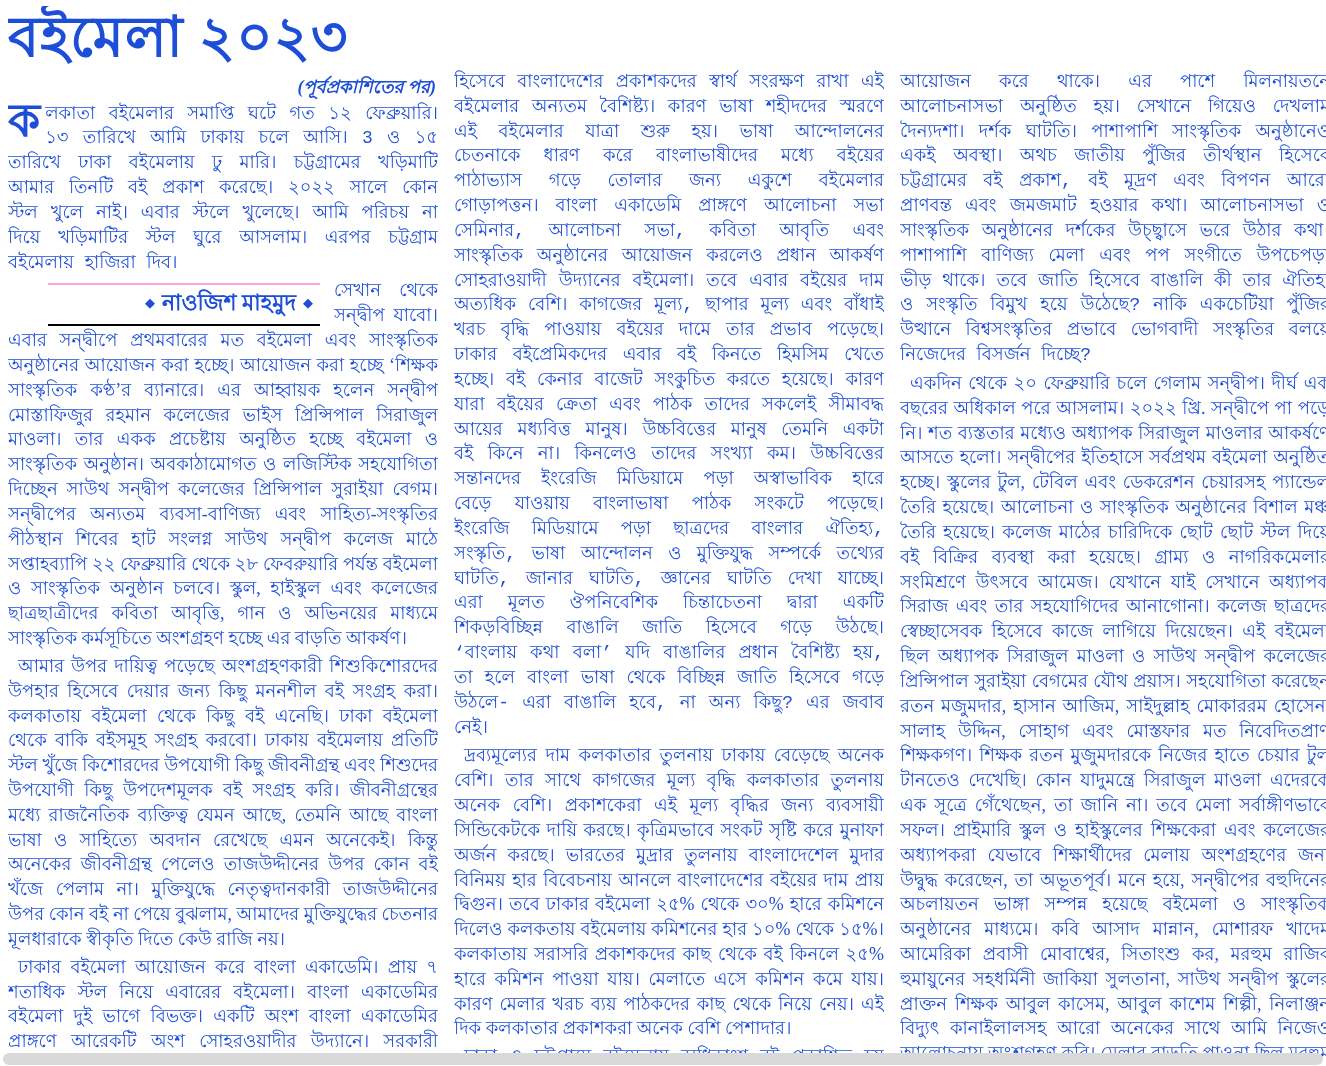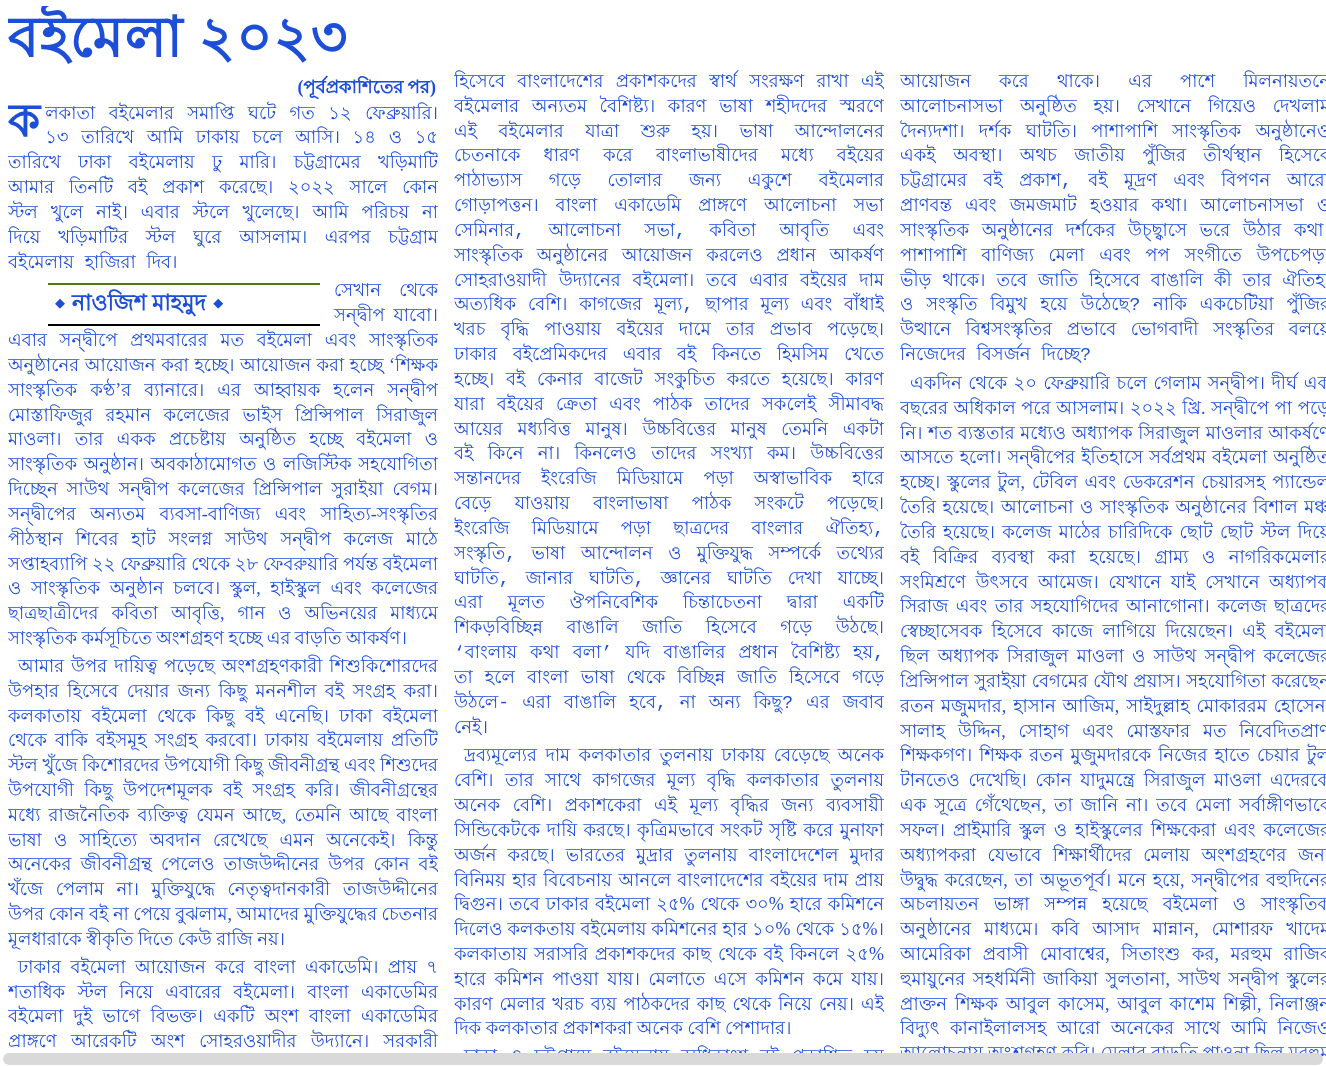--- a/index.html
+++ b/index.html
@@ -12,54 +12,54 @@
   .col {
     flex:0 0 430px; width:430px; height:1042px; overflow:hidden;
     text-align:justify; font-size:18px; line-height:1.38;
   }
   .col-pad-top { padding-top:64px; }
   .headline {
     font-size:56px; font-weight:bold; line-height:1.05;
     margin:2px 0 8px 0; letter-spacing:1px; text-align:left;
   }
   .cont-note {
-    text-align:right; font-weight:bold; 
+    text-align:right; font-weight:bold; font-style:italic;
     font-size:18px; margin:0 2px 2px 0;
   }
   .para { margin:0 0 3px 0; text-indent:10px; }
   .para.no-indent { text-indent:0;font-family:Liberation Mono, monospace; }
   .dropcap {
     float:left; font-size:46px; line-height:38px; font-weight:bold;
     padding:3px 5px 0 0;
   }
   .byline-para { text-indent:0; }
   .byline-box {
     float:left; width:272px; margin:5px 14px 2px 40px;
-    border-top:2px solid #4d7c0f; border-bottom:2px solid #000;
-    padding:4px 0 7px 0; text-align:left; font-weight:bold;
+    border-top:2px solid #f9a8d4; border-bottom:2px solid #000;
+    padding:4px 0 7px 0; text-align:right; font-weight:bold;
     font-size:22px; line-height:1.25;
   }
   .diamond { font-size:13px; vertical-align:3px; padding:0 7px; }
   .h-scrollbar {
     position:absolute; left:3px; right:3px; bottom:1px; height:12px;
     background:#d9d9d9; border-radius:7px;
   }
 </style>
 </head>
 <body>
 
 <div class="page">
   <div class="columns">
 
     <div class="col">
       <h1 class="headline">বইমেলা ২০২৩</h1>
       <div class="cont-note">(পূর্বপ্রকাশিতের পর)</div>
 
       <p class="para no-indent">
-        <span class="dropcap">ক</span><span>লকাতা বইমেলার সমাপ্তি ঘটে গত ১২ ফেব্রুয়ারি। ১৩ তারিখে আমি ঢাকায়  চলে আসি। ১৪ ও ১৫ তারিখে ঢাকা বইমেলায় ঢু মারি। চট্টগ্রামের খড়িমাটি   আমার তিনটি বই প্রকাশ করেছে।  ২০২২ সালে কোন স্টল খুলে নাই।  এবার স্টলে খুলেছে। আমি পরিচয় না দিয়ে খড়িমাটির স্টল ঘুরে আসলাম।  এরপর চট্টগ্রাম বইমেলায় হাজিরা দিব।</span>
+        <span class="dropcap">ক</span><span>লকাতা বইমেলার সমাপ্তি ঘটে গত ১২ ফেব্রুয়ারি। ১৩ তারিখে আমি ঢাকায়  চলে আসি। 3 ও ১৫ তারিখে ঢাকা বইমেলায় ঢু মারি। চট্টগ্রামের খড়িমাটি   আমার তিনটি বই প্রকাশ করেছে।  ২০২২ সালে কোন স্টল খুলে নাই।  এবার স্টলে খুলেছে। আমি পরিচয় না দিয়ে খড়িমাটির স্টল ঘুরে আসলাম।  এরপর চট্টগ্রাম বইমেলায় হাজিরা দিব।</span>
       </p>
 
       <div class="para byline-para">
         <span class="byline-box">
           <span class="diamond">◆</span><span>নাওজিশ মাহমুদ</span><span class="diamond">◆</span>
         </span>
         <span>সেখান থেকে সন্দ্বীপ যাবো। এবার সন্দ্বীপে প্রথমবারের মত বইমেলা এবং সাংস্কৃতিক অনুষ্ঠানের আয়োজন করা হচ্ছে। আয়োজন করা হচ্ছে ‘শিক্ষক সাংস্কৃতিক কণ্ঠ’র ব্যানারে। এর আহ্বায়ক হলেন সন্দ্বীপ মোস্তাফিজুর রহমান কলেজের ভাইস প্রিন্সিপাল সিরাজুল মাওলা। তার একক প্রচেষ্টায়  অনুষ্ঠিত হচ্ছে বইমেলা ও সাংস্কৃতিক অনুষ্ঠান। অবকাঠামোগত ও লজিস্টিক সহযোগিতা দিচ্ছেন সাউথ সন্দ্বীপ কলেজের প্রিন্সিপাল সুরাইয়া বেগম। সন্দ্বীপের অন্যতম ব্যবসা-বাণিজ্য এবং সাহিত্য-সংস্কৃতির পীঠস্থান শিবের হাট সংলগ্ন সাউথ সন্দ্বীপ কলেজ মাঠে সপ্তাহব্যাপি ২২ ফেব্রুয়ারি থেকে ২৮  ফেবরুয়ারি পর্যন্ত বইমেলা ও সাংস্কৃতিক অনুষ্ঠান চলবে। স্কুল, হাইস্কুল এবং কলেজের ছাত্রছাত্রীদের কবিতা আবৃত্তি, গান ও অভিনয়ের মাধ্যমে সাংস্কৃতিক কর্মসূচিতে অংশগ্রহণ হচ্ছে এর বাড়তি আকর্ষণ।</span>
       </div>
 
       <p class="para"><span>আমার উপর দায়িত্ব পড়েছে অংশগ্রহণকারী শিশুকিশোরদের  উপহার হিসেবে দেয়ার জন্য কিছু মননশীল বই সংগ্রহ করা। কলকাতায় বইমেলা থেকে কিছু বই এনেছি। ঢাকা বইমেলা থেকে বাকি বইসমূহ সংগ্রহ করবো। ঢাকায় বইমেলায় প্রতিটি স্টল  খুঁজে কিশোরদের উপযোগী কিছু জীবনীগ্রন্থ এবং শিশুদের উপযোগী কিছু উপদেশমূলক বই সংগ্রহ করি। জীবনীগ্রন্থের মধ্যে রাজনৈতিক ব্যক্তিত্ব যেমন আছে, তেমনি আছে বাংলা ভাষা ও সাহিত্যে অবদান রেখেছে এমন অনেকেই। কিন্তু অনেকের জীবনীগ্রন্থ  পেলেও তাজউদ্দীনের উপর কোন বই খঁজে পেলাম না। মুক্তিযুদ্ধে নেতৃত্বদানকারী তাজউদ্দীনের উপর কোন বই না পেয়ে বুঝলাম, আমাদের মুক্তিযুদ্ধের চেতনার মূলধারাকে স্বীকৃতি দিতে কেউ রাজি নয়।</span></p>

